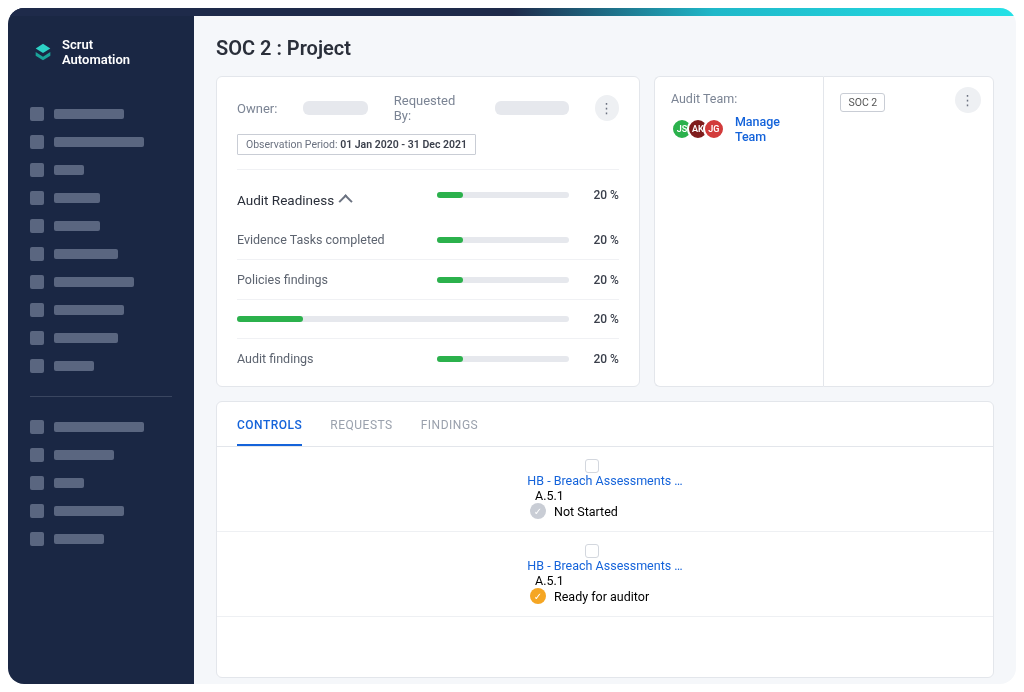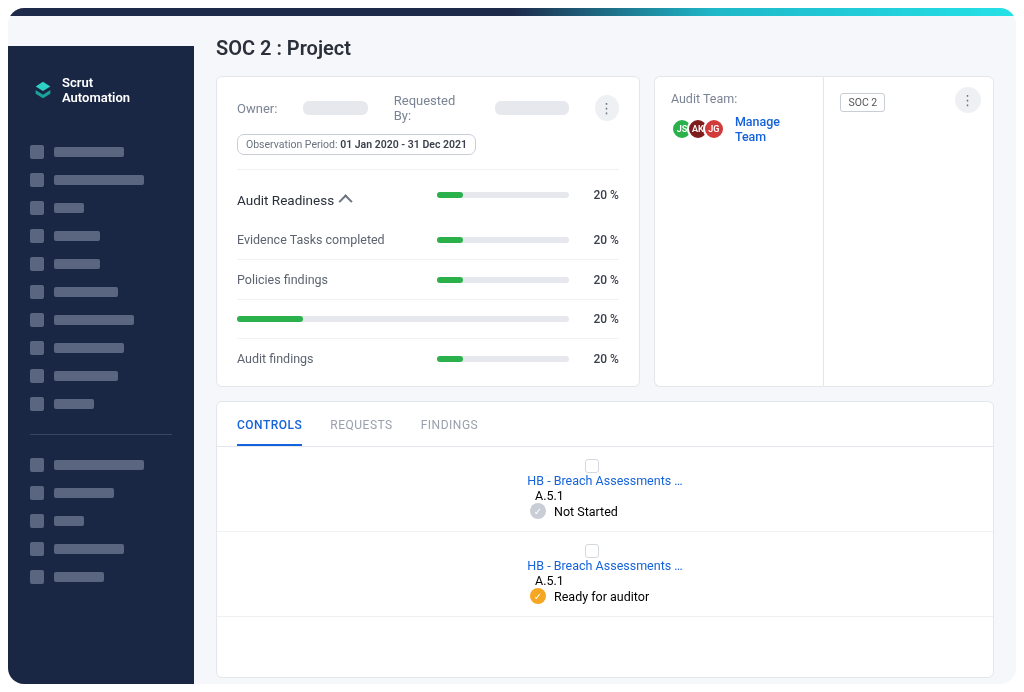--- a/index.html
+++ b/index.html
@@ -26,21 +26,20 @@
     top: 0; left: 0; right: 0;
     height: 8px;
     background: linear-gradient(90deg, #1e2a4a 0%, #1e2a4a 50%, #1fb8c9 70%, #25e1e6 100%);
     z-index: 10;
   }
   .sidebar {
     width: 186px;
     background: #1a2744;
     padding-top: 30px;
     flex-shrink: 0;
-    margin-top: 38px;
   }
   .logo {
     display: flex;
     align-items: center;
     gap: 8px;
     padding: 0 20px 28px 24px;
     color: #fff;
   }
   .logo-icon {
     width: 22px;
@@ -125,21 +124,21 @@
     display: flex; align-items: center; justify-content: center;
     color: #6b7280;
     font-size: 14px;
     cursor: pointer;
     margin-left: auto;
     letter-spacing: 1px;
   }
   .obs-badge {
     display: inline-block;
     border: 1px solid #c9cdd5;
-    border-radius: 7px;
+    border-radius: 1px;
     padding: 3px 8px;
     font-size: 10.5px;
     color: #6b7280;
     margin-bottom: 14px;
   }
   .obs-badge b { color: #3a3f4b; font-weight: 600; }
   .readiness-header {
     display: flex;
     align-items: center;
     gap: 8px;

